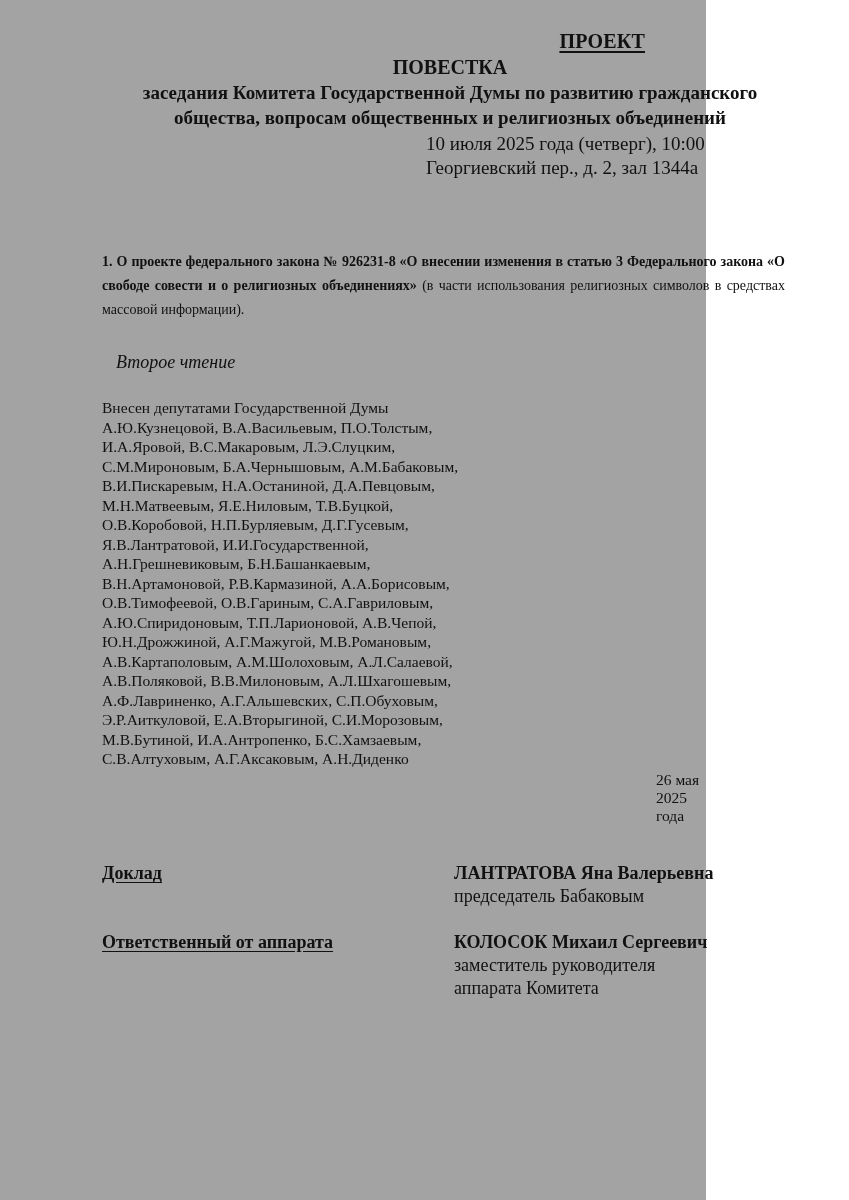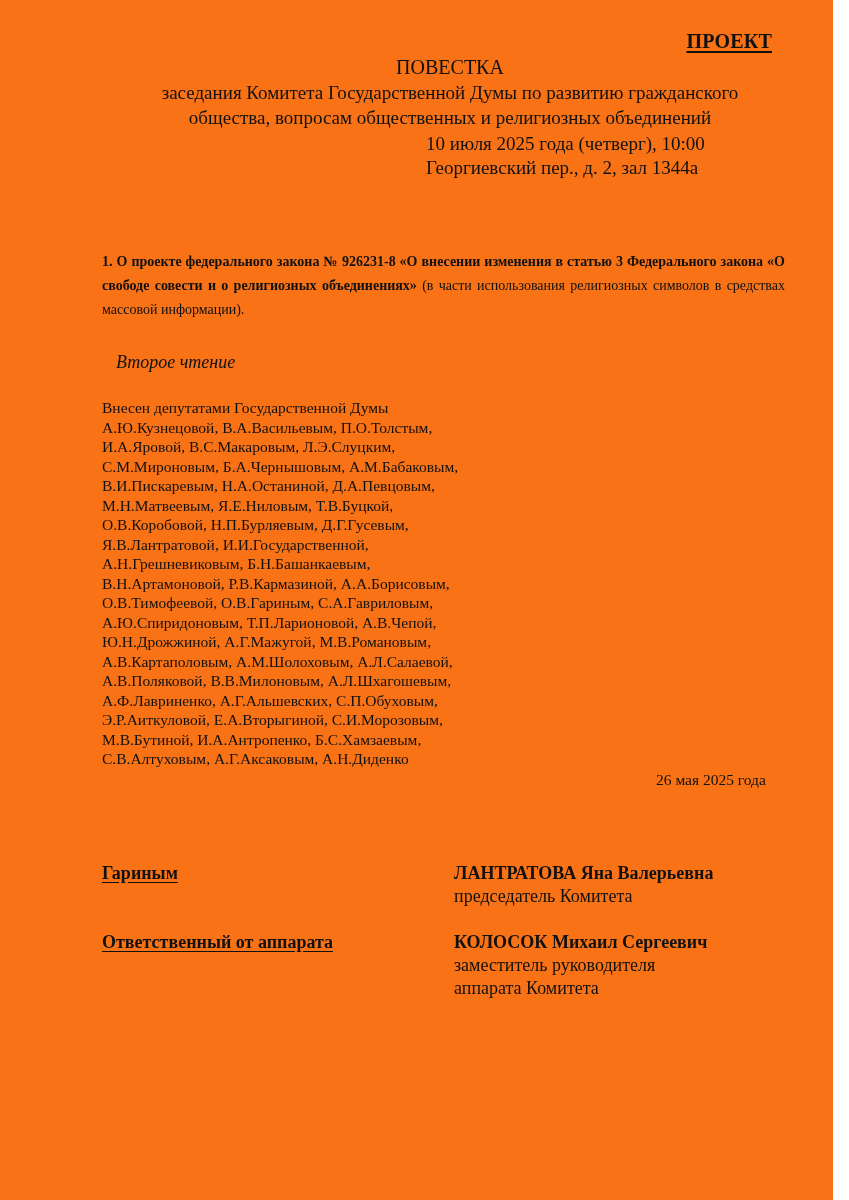--- a/index.html
+++ b/index.html
@@ -11,41 +11,41 @@
       width: 849px;
       height: 1200px;
       position: relative;
       overflow: hidden;
       font-family: "Liberation Serif", "DejaVu Serif", serif;
       color: #111111;
     }
     .page {
       position: absolute;
       left: 0; top: 0;
-      width: 833px;
+      width: 706px;
       height: 1200px;
-      background: #f97316;
+      background: #a3a3a3;
     }
     .draft-mark {
       position: absolute;
       right: 61px;
       top: 30px;
       font-size: 20px;
       font-weight: bold;
       text-decoration: underline;
       text-underline-offset: 3px;
       letter-spacing: 0.2px;
     }
     .title-block {
       position: absolute;
       left: 90px;
       width: 720px;
       top: 54px;
       text-align: center;
-      font-weight: normal;
+      font-weight: bold;
     }
     .title-main {
       font-size: 20px;
       line-height: 26px;
     }
     .title-sub {
       font-size: 19px;
       line-height: 25px;
     }
     .meeting-info {
@@ -151,24 +151,24 @@
     <div>А.В.Поляковой, В.В.Милоновым, А.Л.Шхагошевым,</div>
     <div>А.Ф.Лавриненко, А.Г.Альшевских, С.П.Обуховым,</div>
     <div>Э.Р.Аиткуловой, Е.А.Вторыгиной, С.И.Морозовым,</div>
     <div>М.В.Бутиной, И.А.Антропенко, Б.С.Хамзаевым,</div>
     <div>С.В.Алтуховым, А.Г.Аксаковым, А.Н.Диденко</div>
   </div>
 
   <div class="submitted-date">26 мая 2025 года</div>
 
   <div class="role-row" style="top: 862px;">
-    <span class="role-label">Гариным</span>
+    <span class="role-label">Доклад</span>
     <div class="role-person">
       <div class="person-name">ЛАНТРАТОВА Яна Валерьевна</div>
-      <div>председатель Комитета</div>
+      <div>председатель Бабаковым</div>
     </div>
   </div>
 
   <div class="role-row" style="top: 931px;">
     <span class="role-label">Ответственный от аппарата</span>
     <div class="role-person">
       <div class="person-name">КОЛОСОК Михаил Сергеевич</div>
       <div>заместитель руководителя</div>
       <div>аппарата Комитета</div>
     </div>

